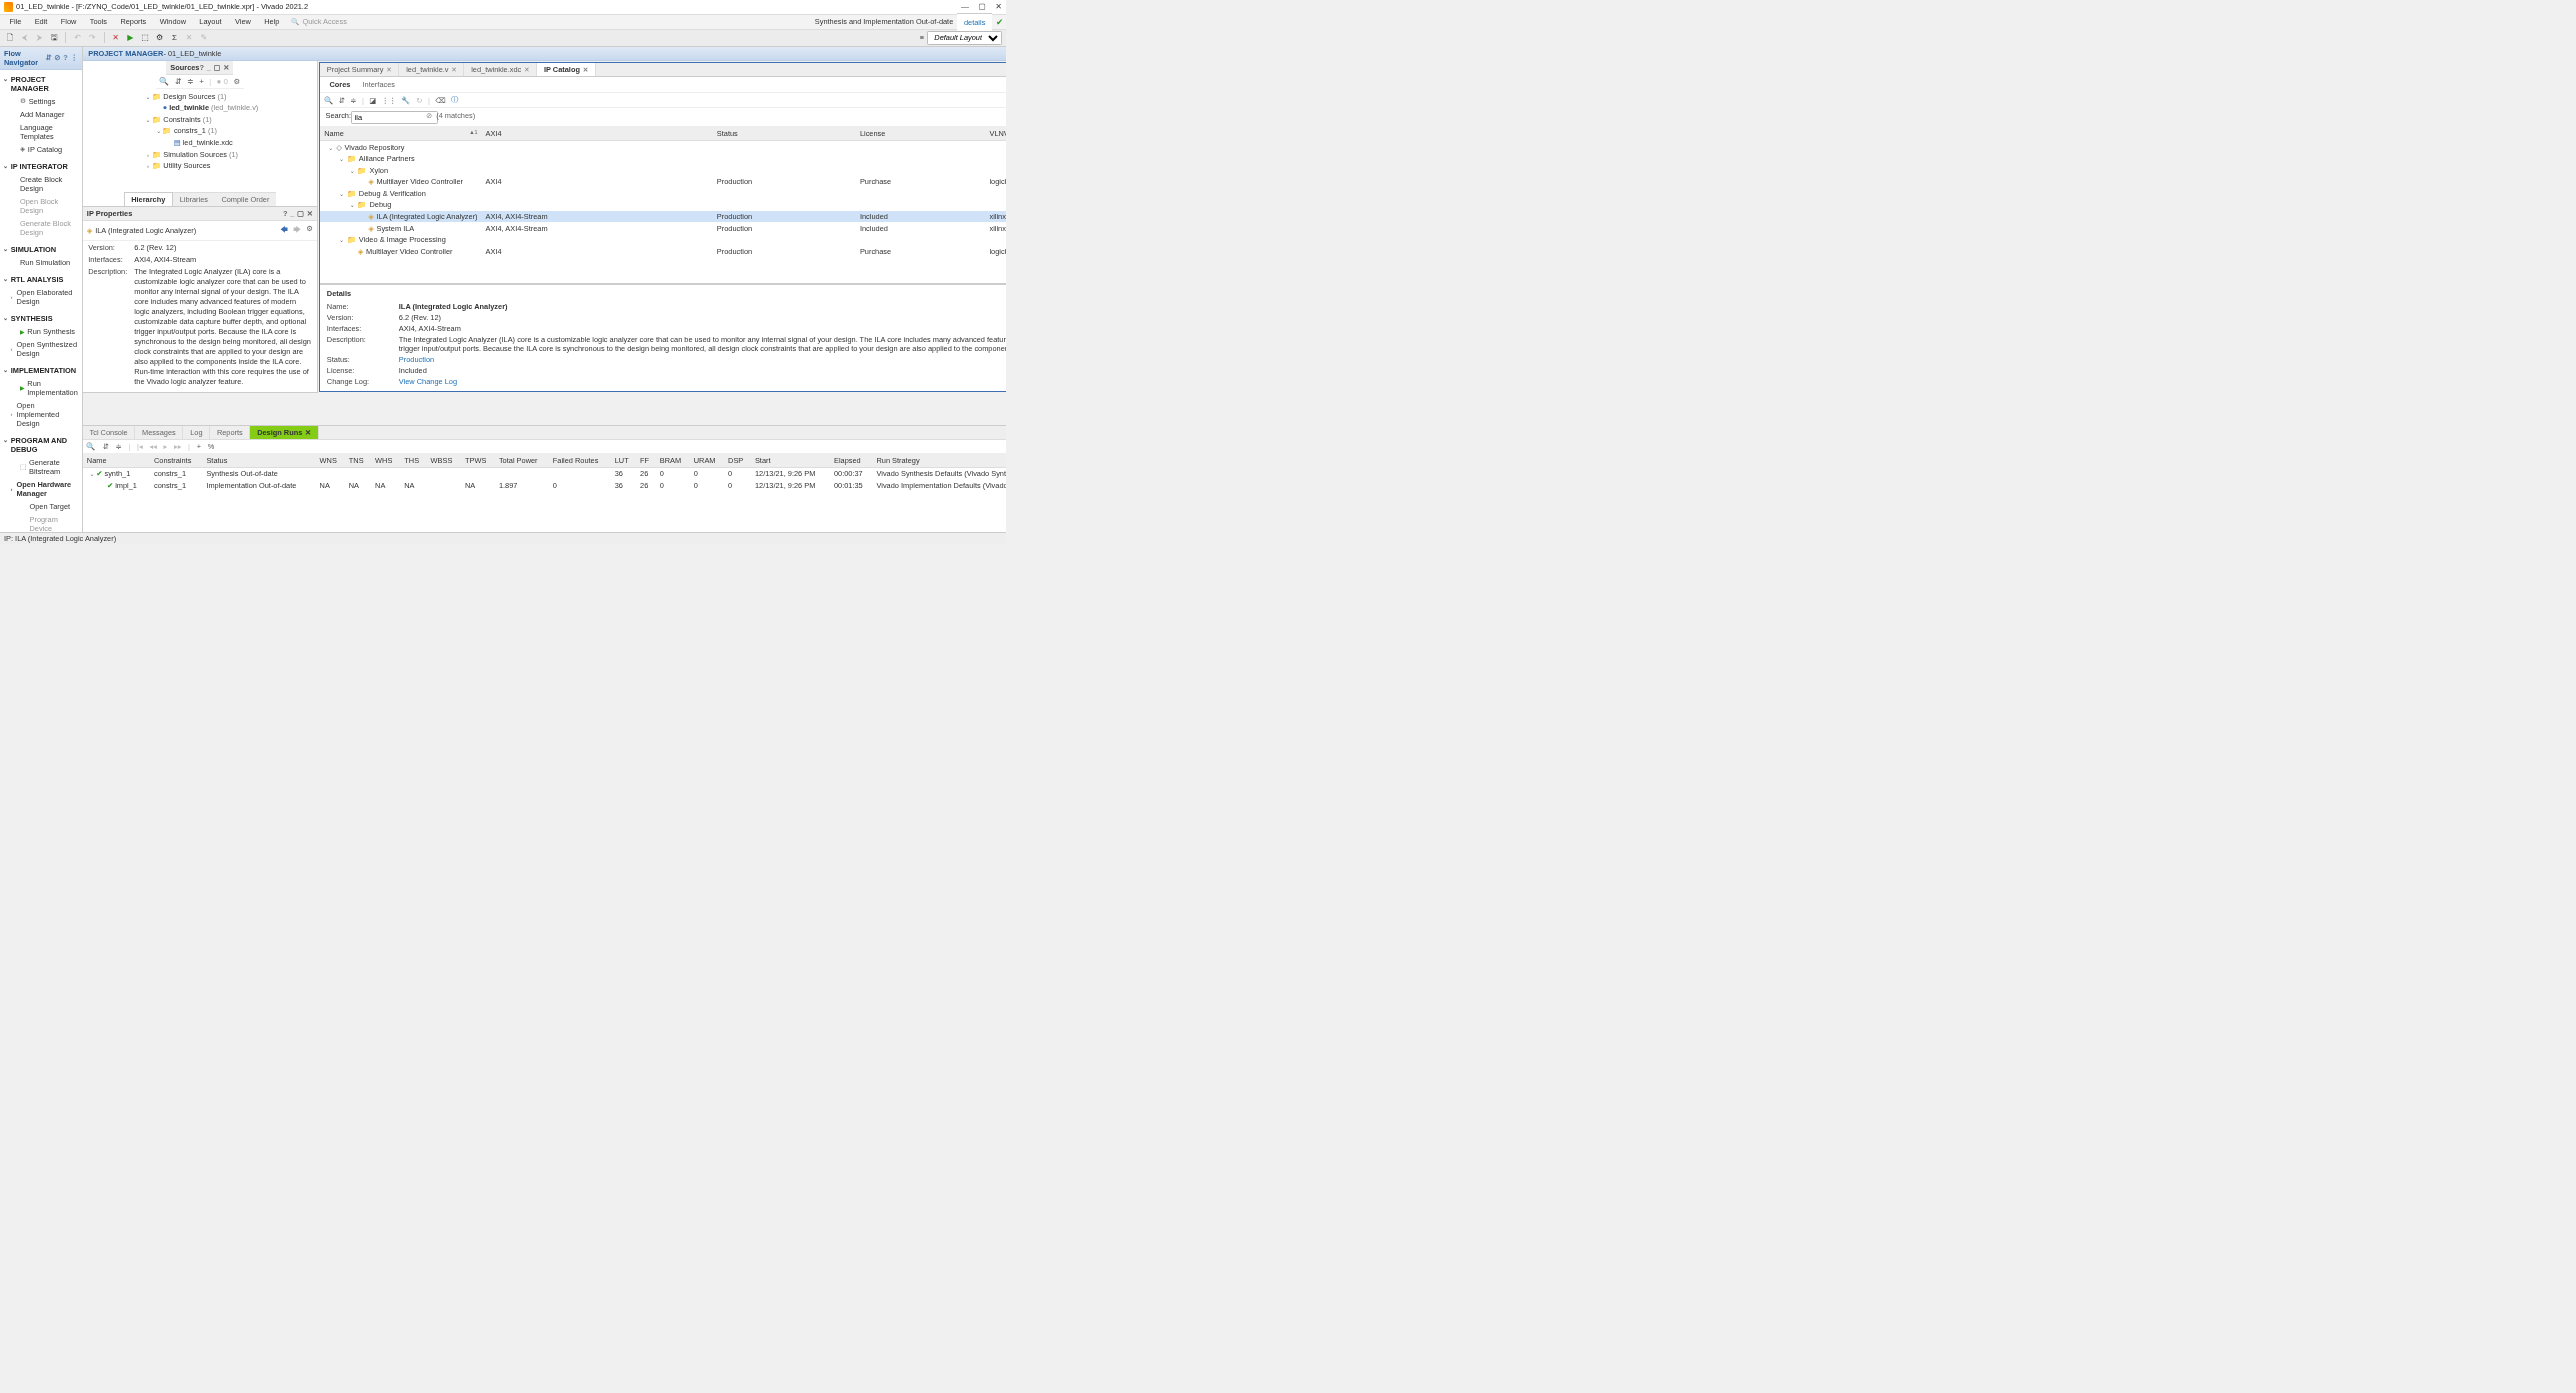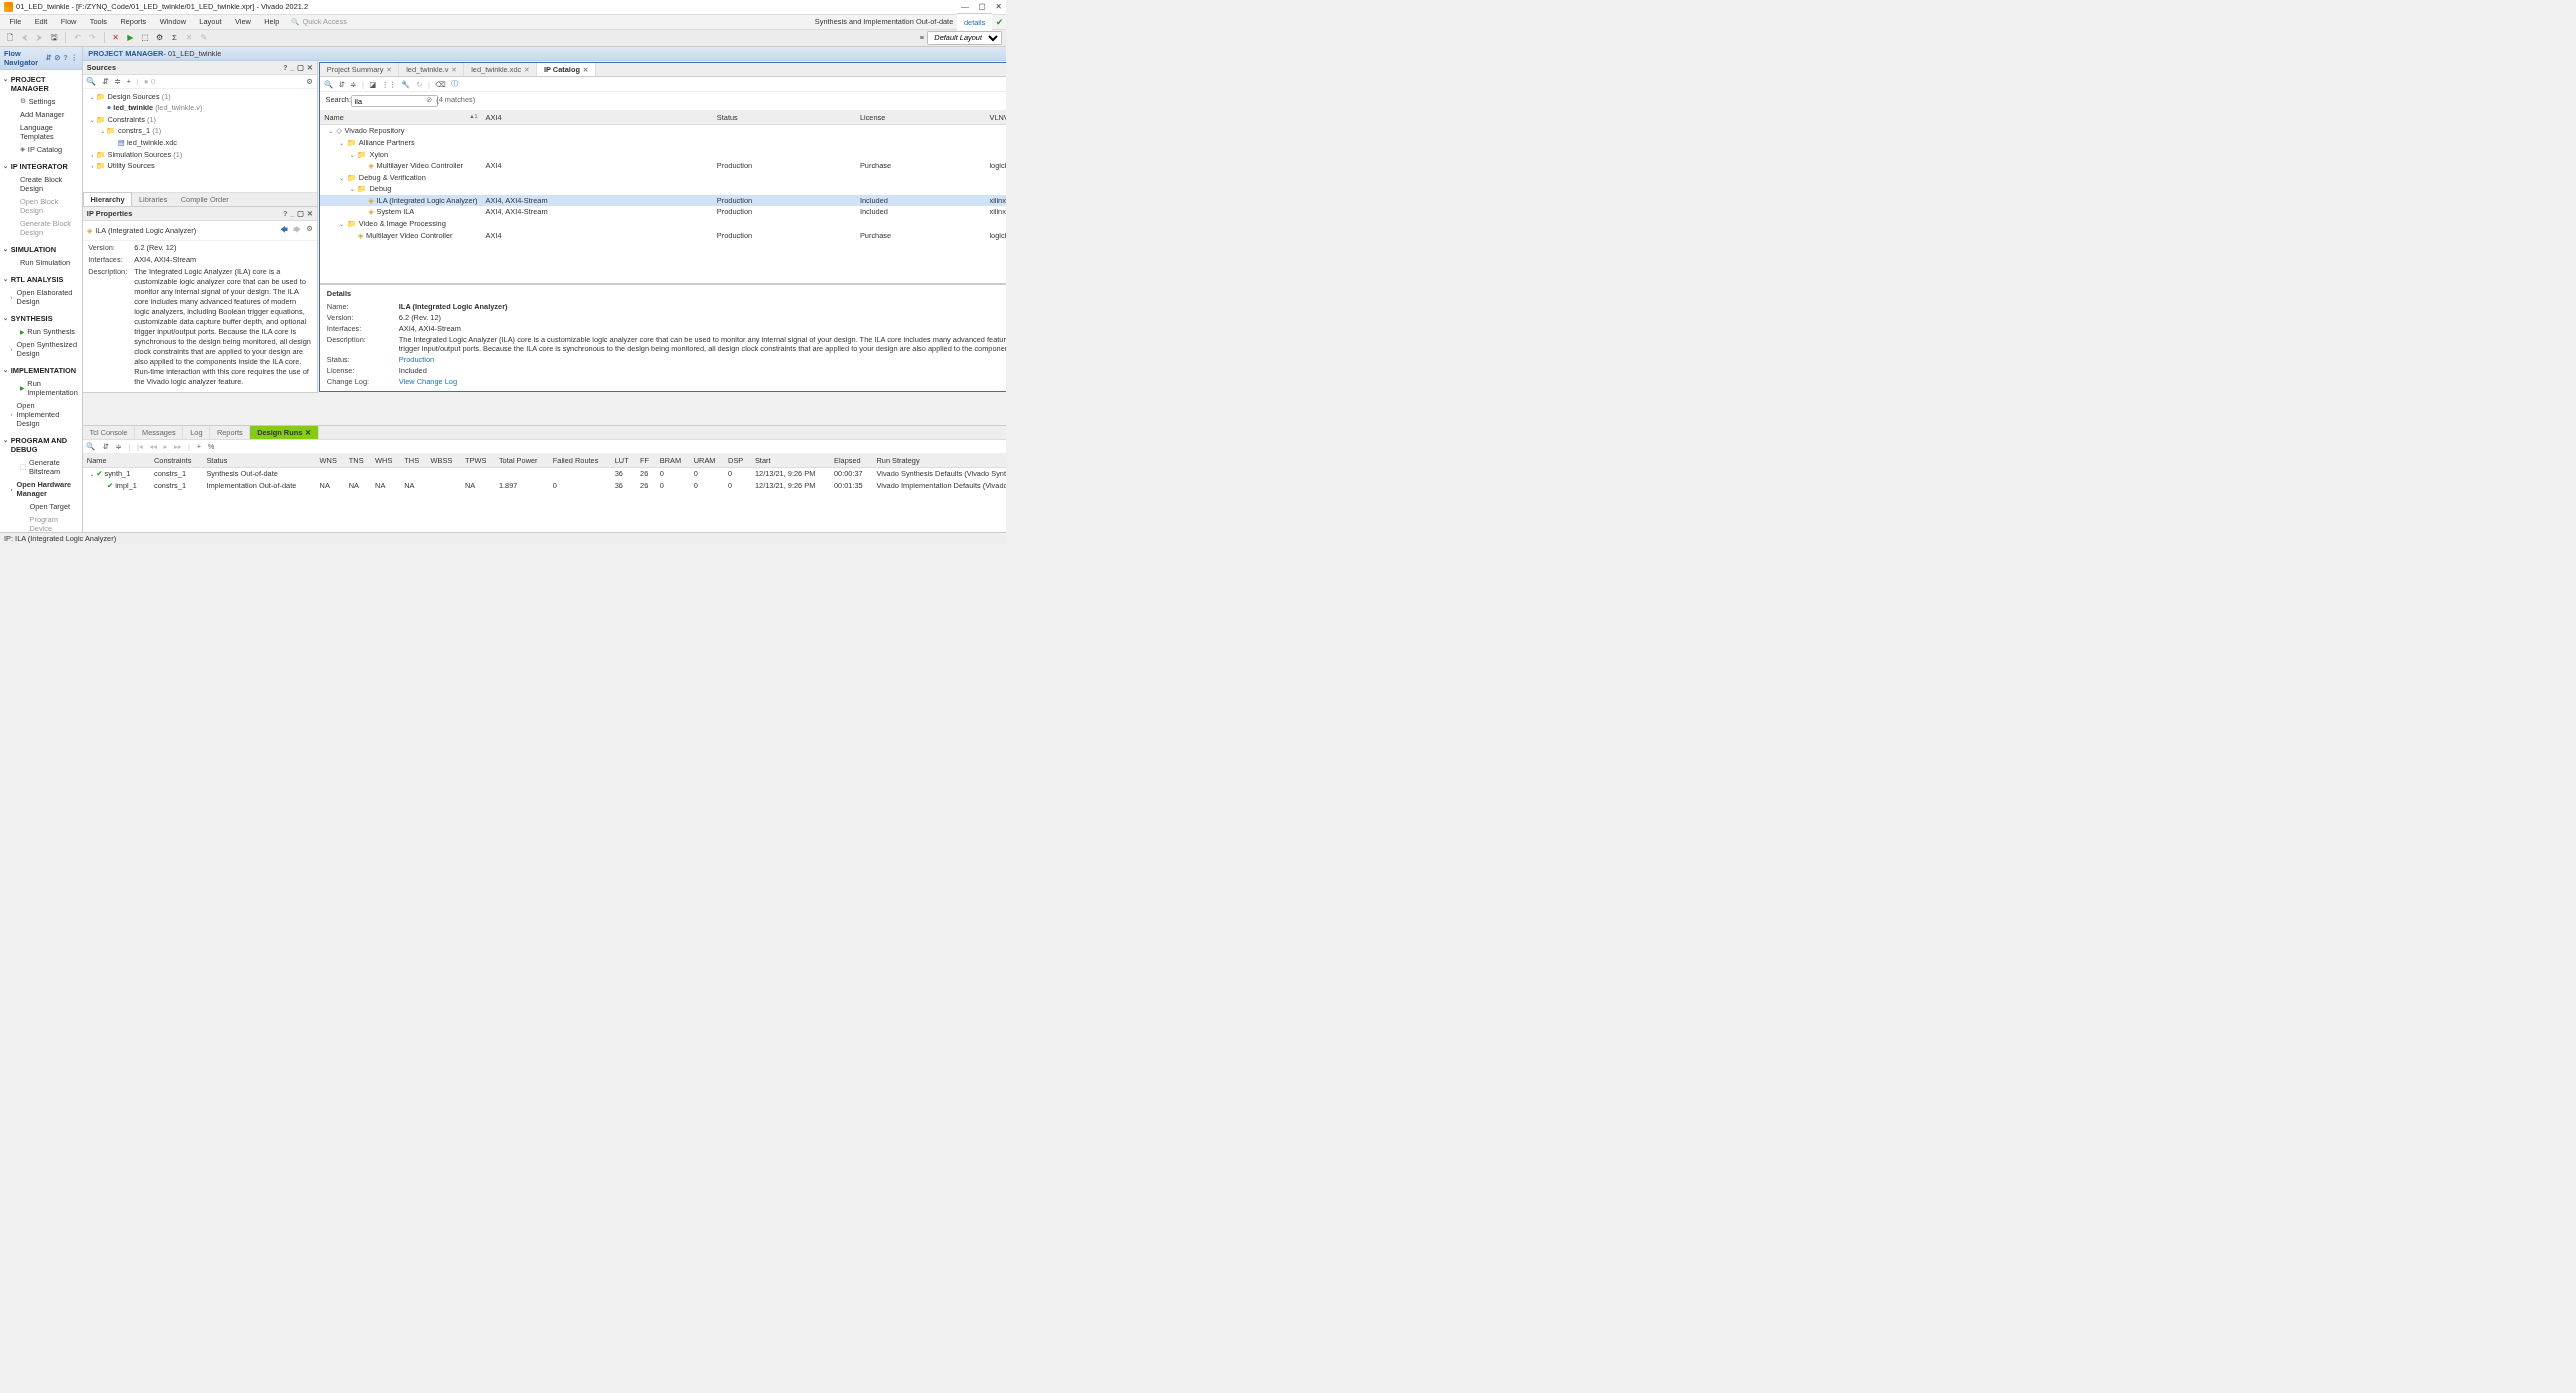--- a/index.html
+++ b/index.html
@@ -283,21 +283,21 @@
         <span> - 01_LED_twinkle</span>
       <span class="icons">
           <span>?</span>
           <span>✕</span>
         </span>
     </div>
 
     <div class="row1">
 
       <div class="leftcol">
-        <div class="panel" style="height: 188px;">
+        <div class="panel" style="height: 188px; align-items: center;">
           <div class="phead">
             <span>Sources</span>
             <span class="icons">
               <span>?</span>
               <span>_</span>
               <span>▢</span>
               <span>✕</span>
             </span>
           </div>
           <div class="ptool">
@@ -377,20 +377,24 @@
             </div>
             <div class="rtab active">
               <span>IP Catalog</span>
               <span class="x">✕</span>
             </div>
             <span class="icons">
               <span>?</span>
               <span>▢</span>
               <span>⧉</span>
             </span>
+          </div>
+        <div class="subtabs" id="subtabs">
+            <div class="st active">Cores</div>
+            <div class="st">Interfaces</div>
           </div>
         <div class="cattool">
           <span class="tb2">🔍</span>
           <span class="tb2">⇵</span>
           <span class="tb2">≑</span>
           <span style="color:#ccc">|</span>
           <span class="tb2">◪</span>
           <span class="tb2">⋮⋮</span>
           <span class="tb2">🔧</span>
           <span class="tb2" style="color:#bbb">↻</span>

